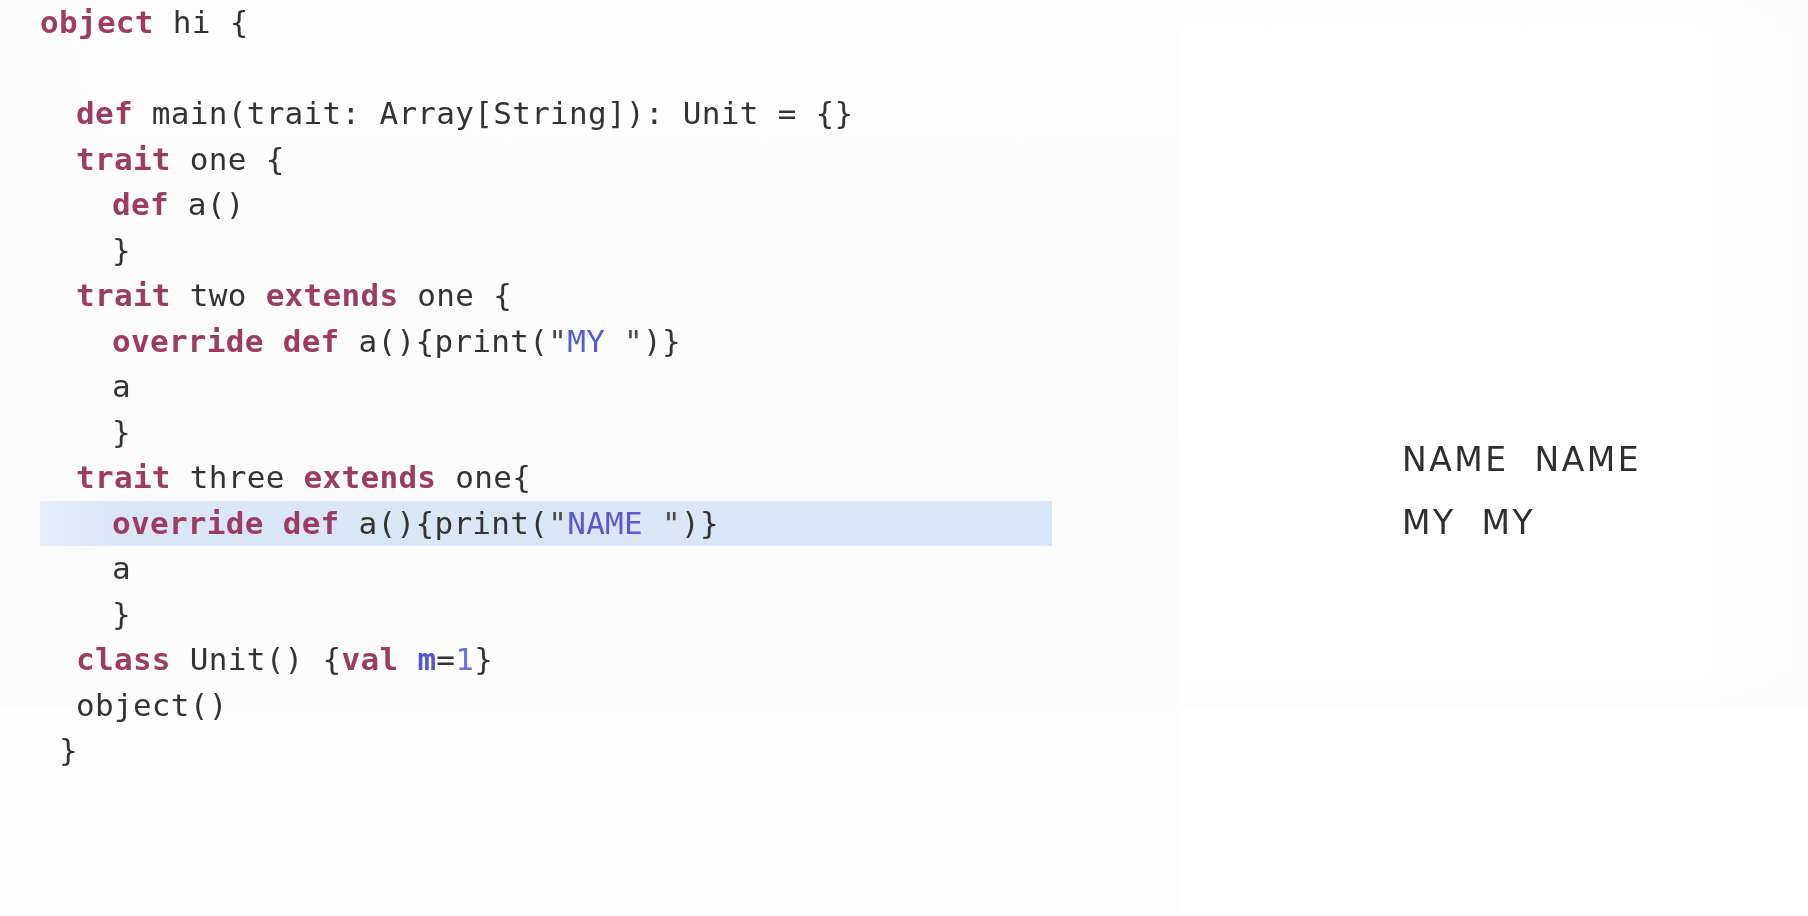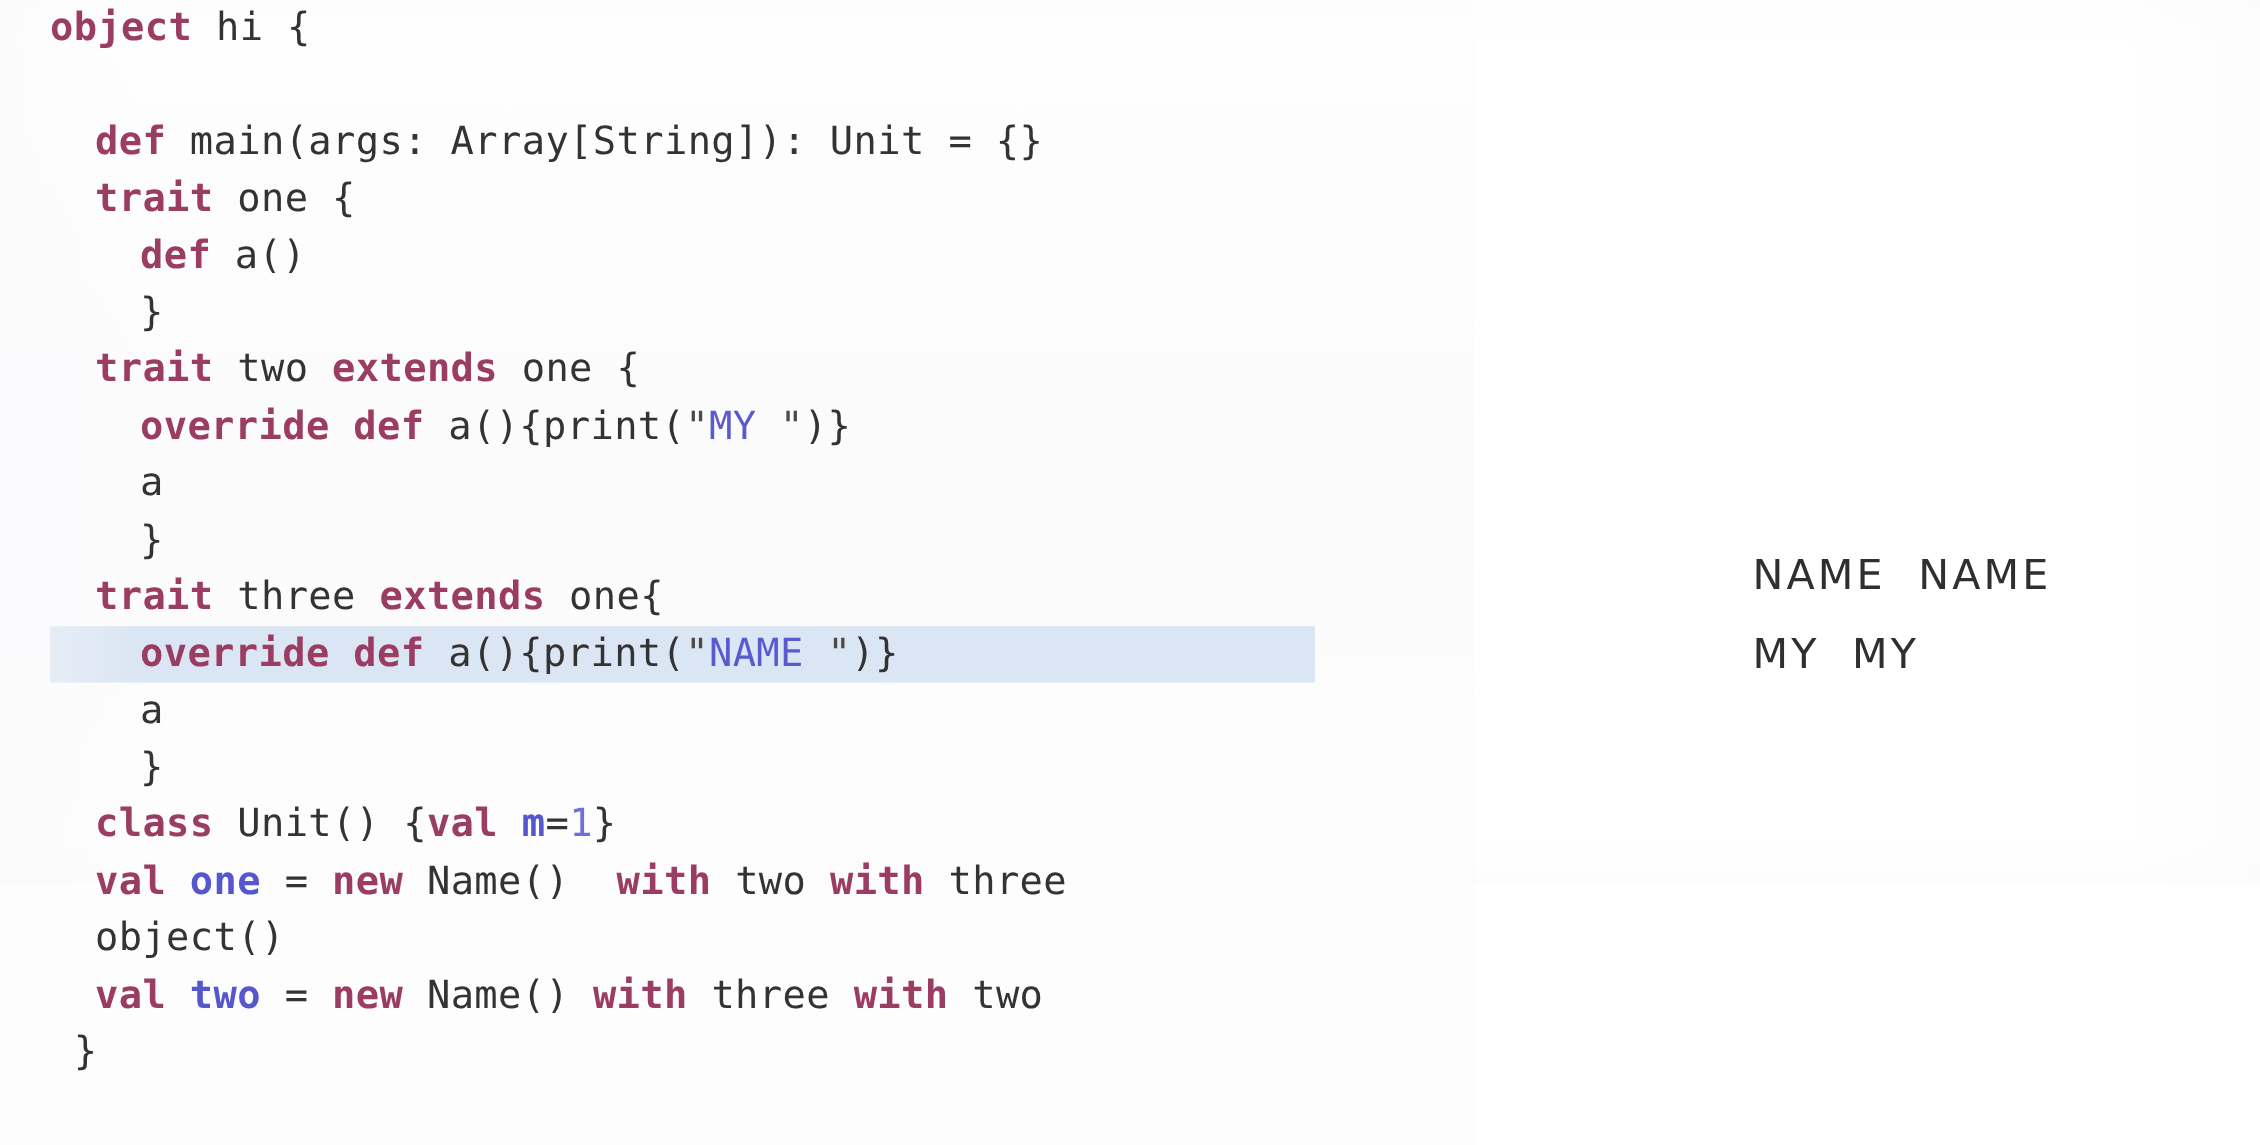--- a/index.html
+++ b/index.html
@@ -112,36 +112,34 @@
 </style>
 </head>
 <body>
 
 <div id="app">
 
   <div id="editor">
     <div id="code-lines">
         <div class="code-line"><span class="ln-text" style="padding-left: 0px;"><span class="kw">object</span><span class="plain"> hi {</span></span></div>
         <div class="code-line"><span class="ln-text" style="padding-left: 0px;"><span class="plain"></span></span></div>
-        <div class="code-line"><span class="ln-text" style="padding-left: 36px;"><span class="kw">def</span><span class="plain"> main(args: Array[String]): Unit = {}</span></span></div>
+        <div class="code-line"><span class="ln-text" style="padding-left: 36px;"><span class="kw">def</span><span class="plain"> main(trait: Array[String]): Unit = {}</span></span></div>
         <div class="code-line"><span class="ln-text" style="padding-left: 36px;"><span class="kw">trait</span><span class="plain"> one {</span></span></div>
         <div class="code-line"><span class="ln-text" style="padding-left: 72px;"><span class="kw">def</span><span class="plain"> a()</span></span></div>
         <div class="code-line"><span class="ln-text" style="padding-left: 72px;"><span class="plain">}</span></span></div>
         <div class="code-line"><span class="ln-text" style="padding-left: 36px; text-align: right;"><span class="kw">trait</span><span class="plain"> two </span><span class="kw">extends</span><span class="plain"> one {</span></span></div>
         <div class="code-line"><span class="ln-text" style="padding-left: 72px;"><span class="kw">override</span><span class="plain"> </span><span class="kw">def</span><span class="plain"> a(){print(</span><span class="quo">"</span><span class="str">MY </span><span class="quo">"</span><span class="plain">)}</span></span></div>
         <div class="code-line"><span class="ln-text" style="padding-left: 72px;"><span class="plain">a</span></span></div>
         <div class="code-line"><span class="ln-text" style="padding-left: 72px;"><span class="plain">}</span></span></div>
         <div class="code-line"><span class="ln-text" style="padding-left: 36px;"><span class="kw">trait</span><span class="plain"> three </span><span class="kw">extends</span><span class="plain"> one{</span></span></div>
         <div class="code-line highlight" style="background: transparent;"><div class="hl-band" style="background: rgb(219, 230, 244);"></div><span class="ln-text" style="padding-left: 72px;"><span class="kw">override</span><span class="plain"> </span><span class="kw">def</span><span class="plain"> a(){print(</span><span class="quo">"</span><span class="str">NAME </span><span class="quo">"</span><span class="plain">)}</span></span></div>
         <div class="code-line"><span class="ln-text" style="padding-left: 72px;"><span class="plain">a</span></span></div>
         <div class="code-line"><span class="ln-text" style="padding-left: 72px;"><span class="plain">}</span></span></div>
         <div class="code-line"><span class="ln-text" style="padding-left: 36px;"><span class="kw">class</span><span class="plain"> Unit() {</span><span class="kw">val</span><span class="plain"> </span><span class="valname">m</span><span class="plain">=</span><span class="num">1</span><span class="plain">}</span></span></div>
-        <div class="code-line"><span class="ln-text" style="padding-left: 36px;"><span class="kw">val</span><span class="plain"> </span><span class="valname">one</span><span class="plain"> = </span><span class="kw">new</span><span class="plain"> Name()  </span><span class="kw">with</span><span class="plain"> two </span><span class="kw">with</span><span class="plain"> three</span></span></div>
         <div class="code-line"><span class="ln-text" style="padding-left: 36px;"><span class="plain">object()</span></span></div>
-        <div class="code-line"><span class="ln-text" style="padding-left: 36px;"><span class="kw">val</span><span class="plain"> </span><span class="valname">two</span><span class="plain"> = </span><span class="kw">new</span><span class="plain"> Name() </span><span class="kw">with</span><span class="plain"> three </span><span class="kw">with</span><span class="plain"> two</span></span></div>
         <div class="code-line"><span class="ln-text" style="padding-left: 0px;"><span class="plain"> }</span></span></div>
       </div>
   </div>
 
   <div id="console">
     <div id="console-body">
         <div class="out-line">NAME  NAME</div>
         <div class="out-line">MY  MY</div>
       </div>
   </div>

